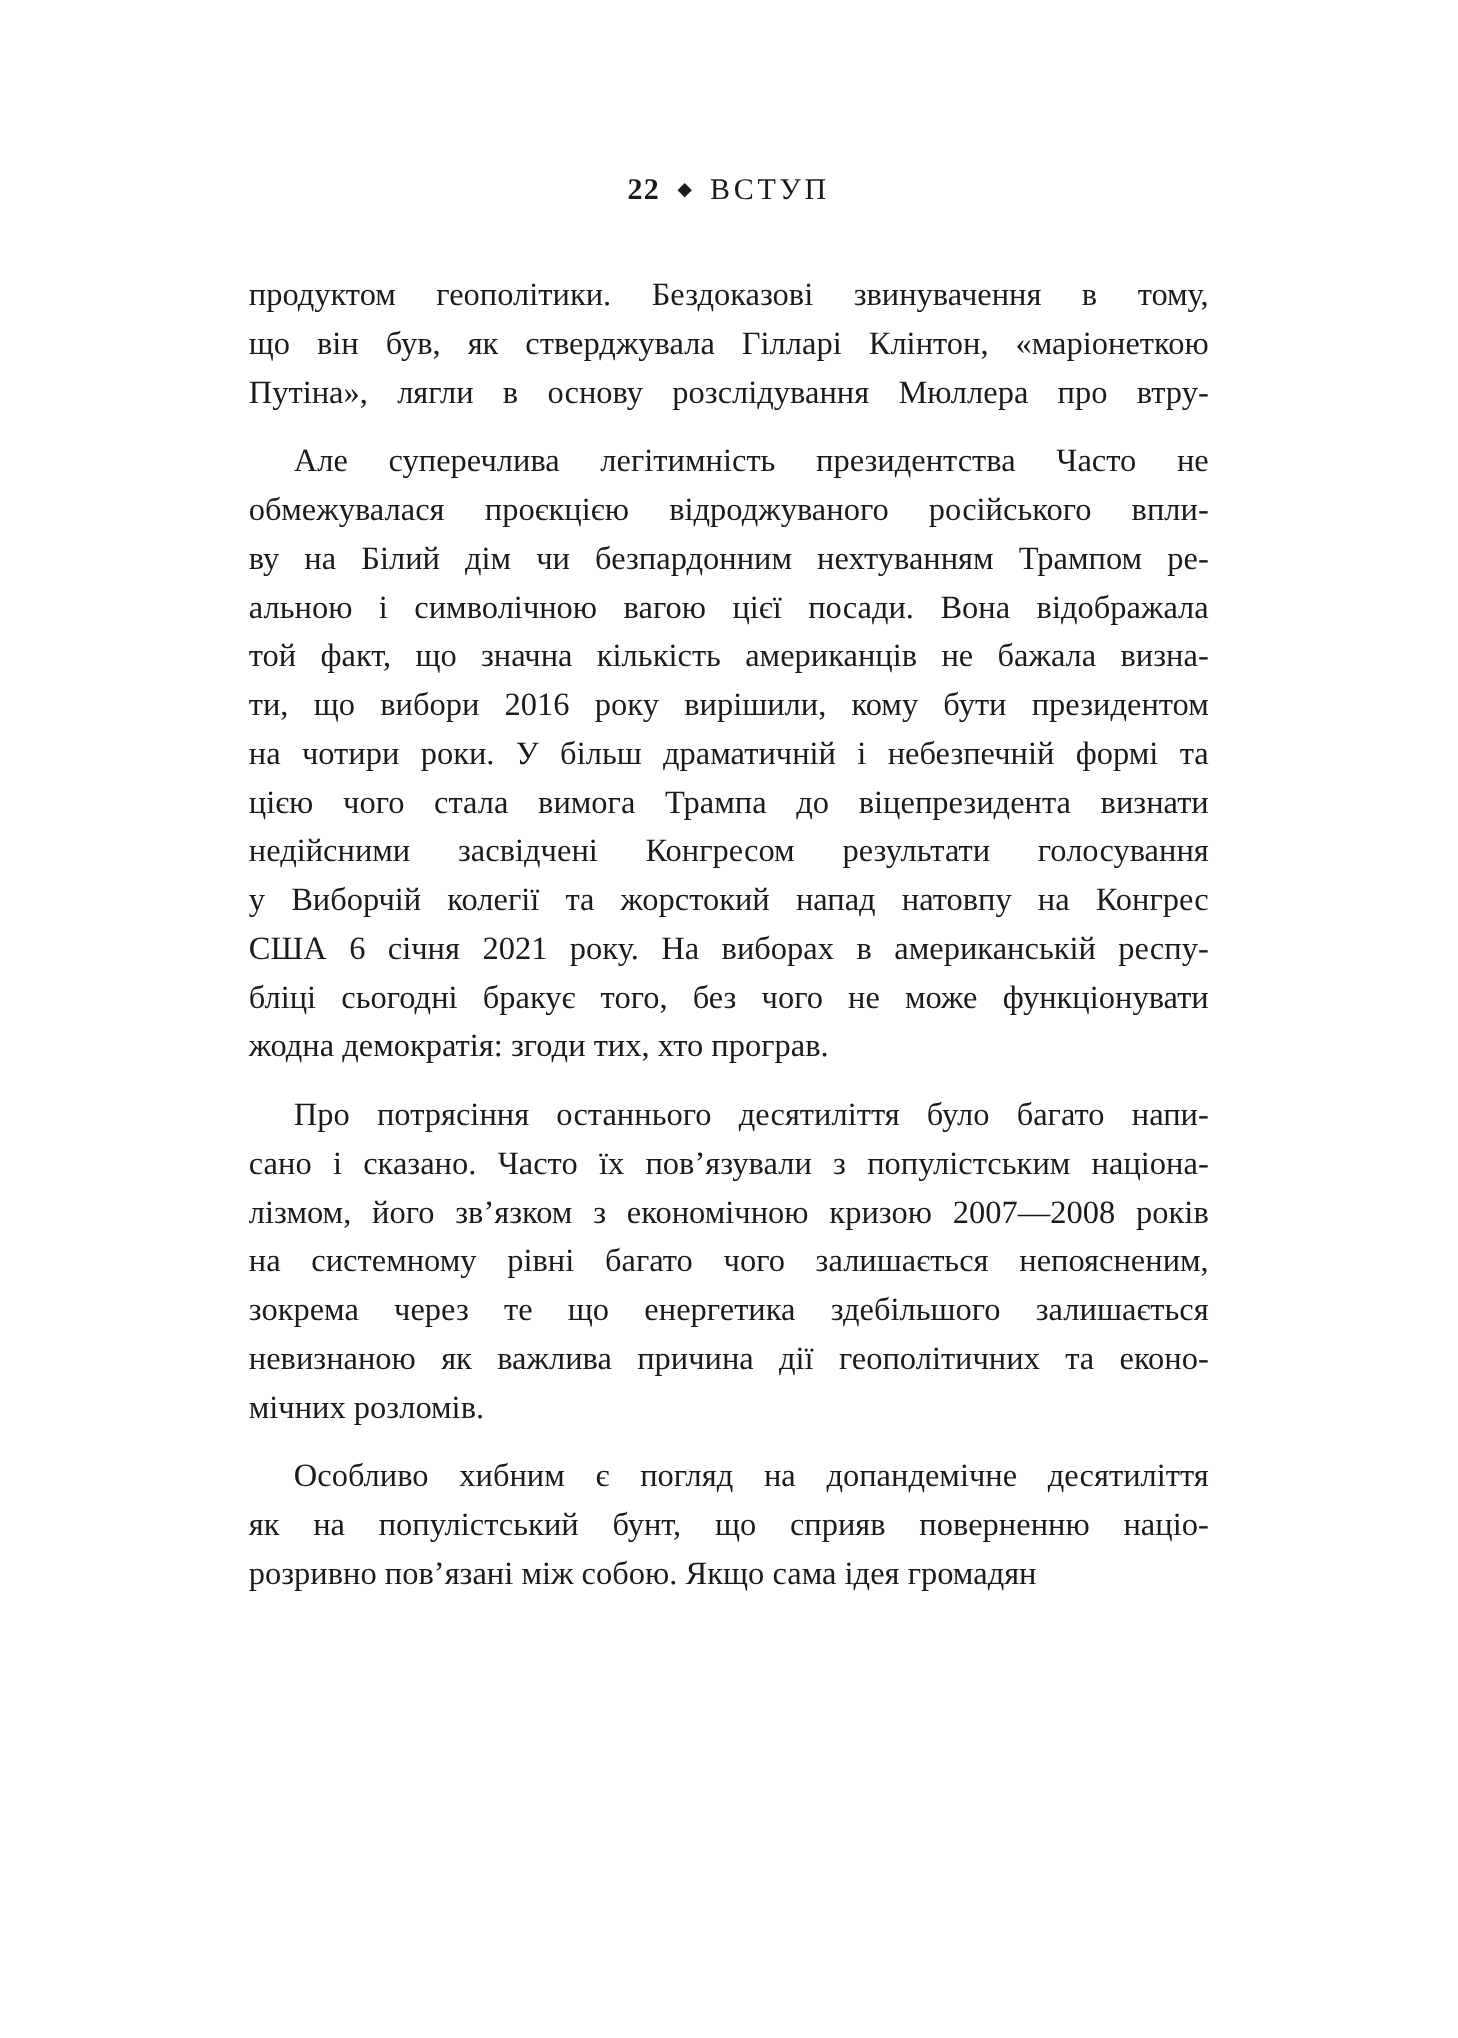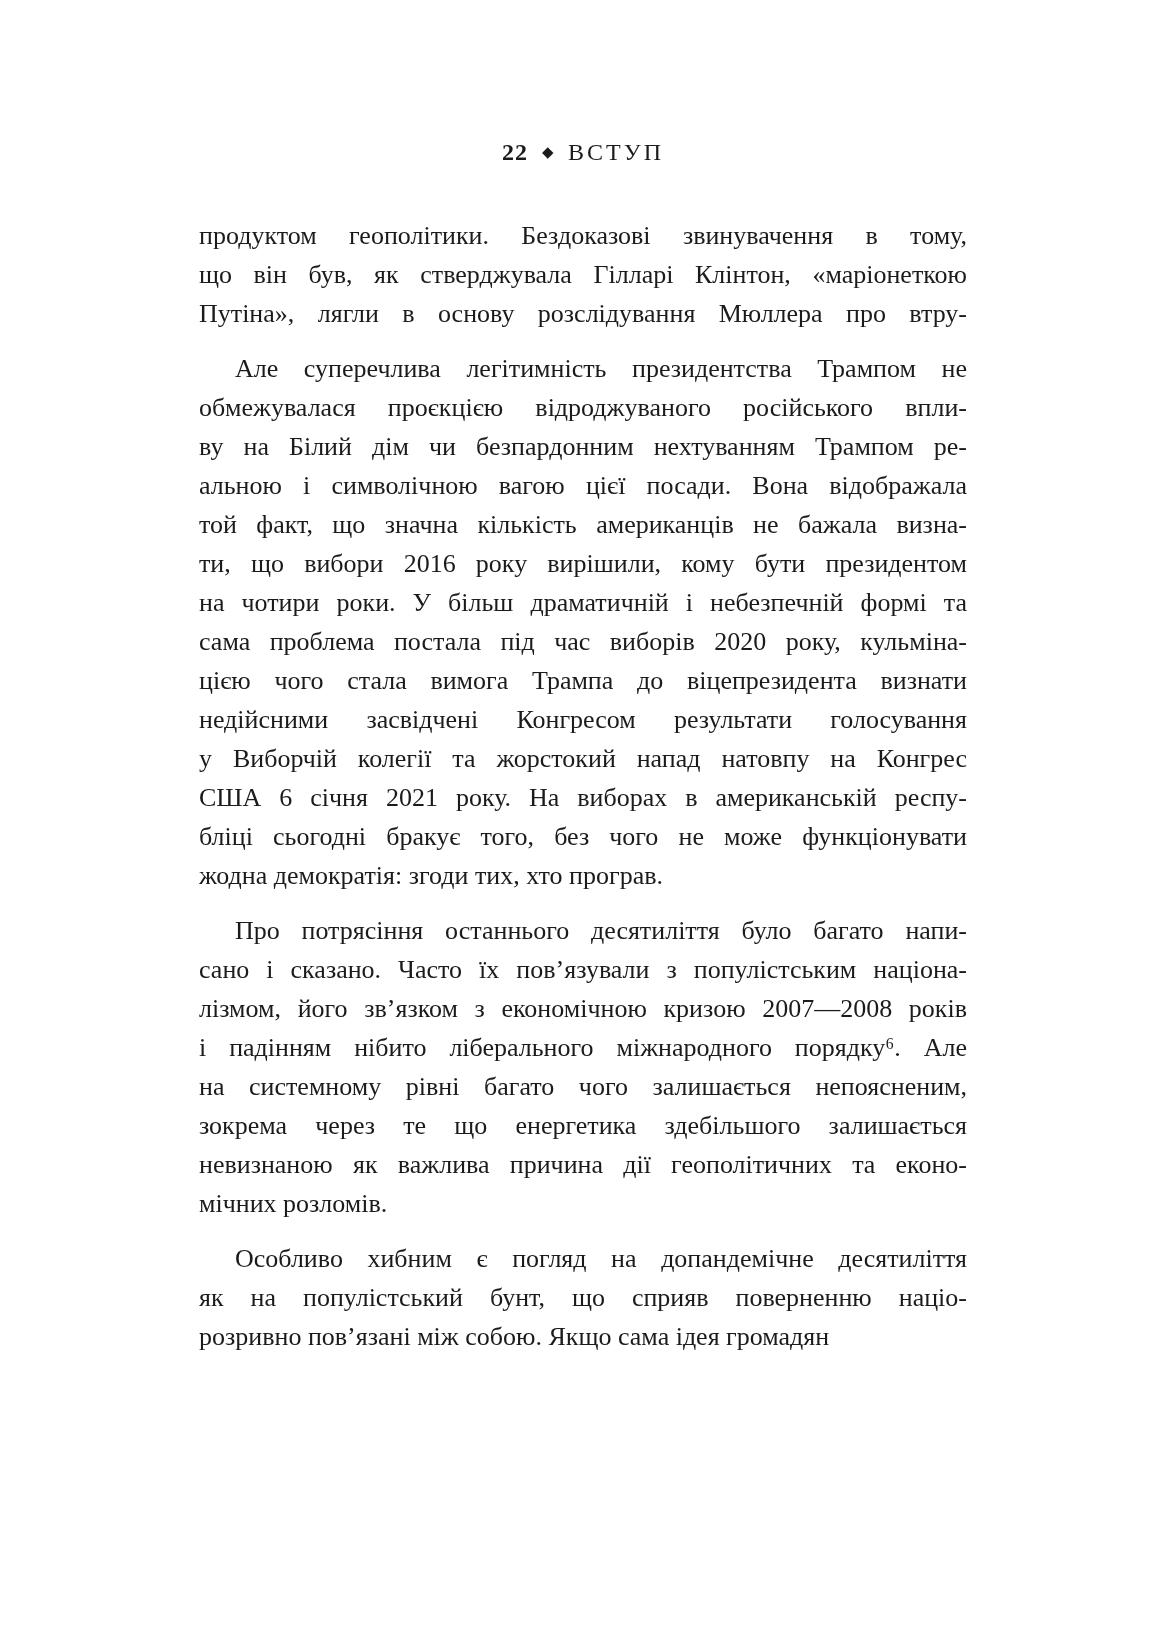--- a/index.html
+++ b/index.html
@@ -75,40 +75,38 @@
     <span class="page-num">22</span><span class="sep">◆</span><span class="section-title">ВСТУП</span>
   </div>
 
   <div class="text-column">
       <div class="para">
         <div class="line">продуктом геополітики. Бездоказові звинувачення в тому,</div>
         <div class="line">що він був, як стверджувала Гілларі Клінтон, «маріонеткою</div>
         <div class="line">Путіна», лягли в основу розслідування Мюллера про втру-</div>
       </div>
       <div class="para indent">
-        <div class="line">Але суперечлива легітимність президентства Трампом не</div>
+        <div class="line">Але суперечлива легітимність президентства Часто не</div>
         <div class="line">обмежувалася проєкцією відроджуваного російського впли-</div>
         <div class="line">ву на Білий дім чи безпардонним нехтуванням Трампом ре-</div>
         <div class="line">альною і символічною вагою цієї посади. Вона відображала</div>
         <div class="line">той факт, що значна кількість американців не бажала визна-</div>
         <div class="line">ти, що вибори 2016 року вирішили, кому бути президентом</div>
         <div class="line">на чотири роки. У більш драматичній і небезпечній формі та</div>
-        <div class="line">сама проблема постала під час виборів 2020 року, кульміна-</div>
         <div class="line">цією чого стала вимога Трампа до віцепрезидента визнати</div>
         <div class="line">недійсними засвідчені Конгресом результати голосування</div>
         <div class="line">у Виборчій колегії та жорстокий напад натовпу на Конгрес</div>
         <div class="line">США 6 січня 2021 року. На виборах в американській респу-</div>
         <div class="line">бліці сьогодні бракує того, без чого не може функціонувати</div>
         <div class="line last">жодна демократія: згоди тих, хто програв.</div>
       </div>
       <div class="para indent">
         <div class="line">Про потрясіння останнього десятиліття було багато напи-</div>
         <div class="line">сано і сказано. Часто їх пов’язували з популістським націона-</div>
         <div class="line">лізмом, його зв’язком з економічною кризою 2007—2008 років</div>
-        <div class="line">і падінням нібито ліберального міжнародного порядку⁶. Але</div>
         <div class="line">на системному рівні багато чого залишається непоясненим,</div>
         <div class="line">зокрема через те що енергетика здебільшого залишається</div>
         <div class="line">невизнаною як важлива причина дії геополітичних та еконо-</div>
         <div class="line last">мічних розломів.</div>
       </div>
       <div class="para indent">
         <div class="line">Особливо хибним є погляд на допандемічне десятиліття</div>
         <div class="line">як на популістський бунт, що сприяв поверненню націо-</div>
         <div class="line last">розривно пов’язані між собою. Якщо сама ідея громадян</div>
       </div>

